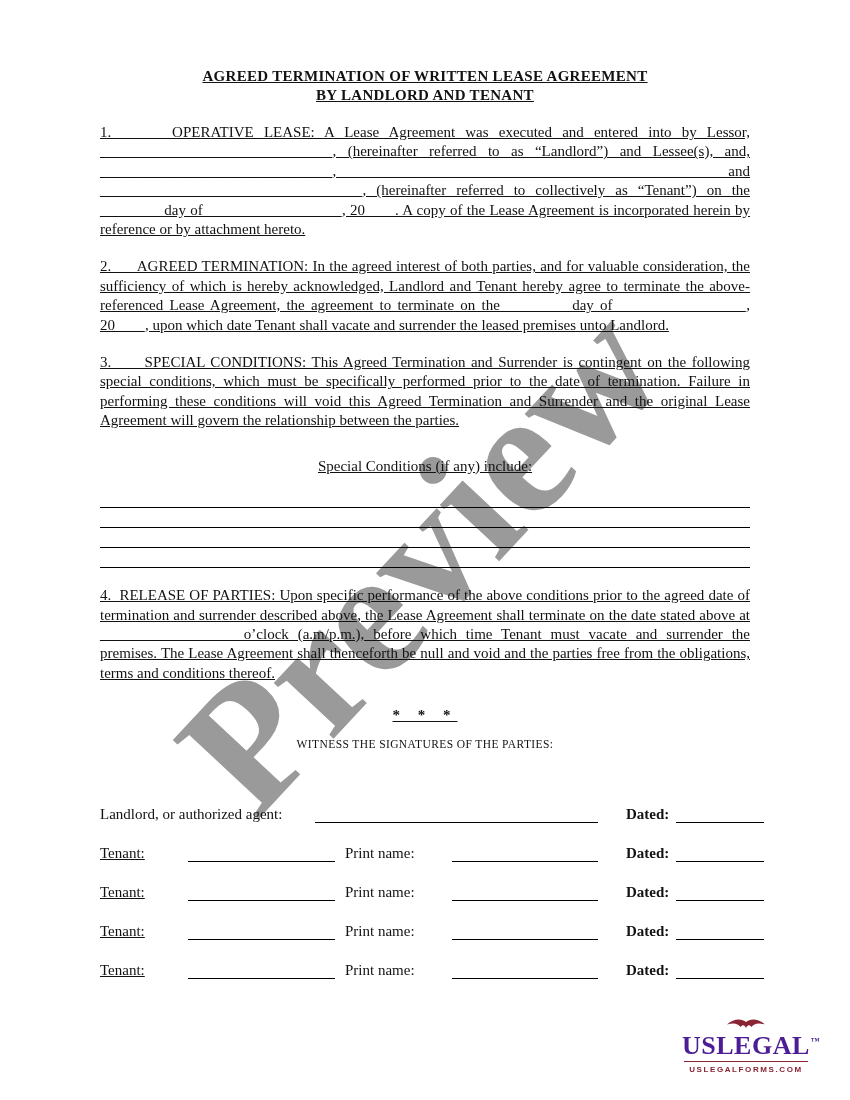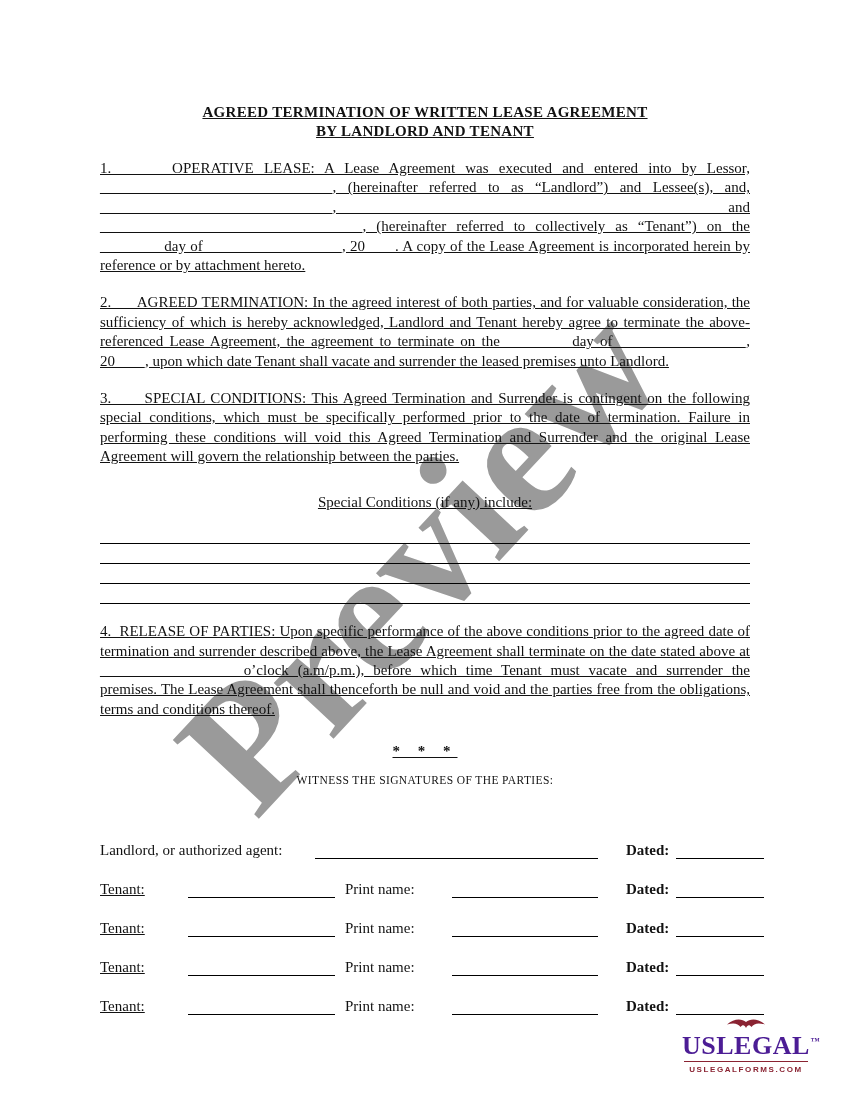--- a/index.html
+++ b/index.html
@@ -31,21 +31,21 @@
   }
 
   .doc {
     position: absolute;
     left: 100px; top: 0;
     width: 650px;
     z-index: 1;
   }
 
   .title {
-    margin-top: 103px;
+    margin-top: 67px;
     text-align: center;
     font-weight: bold;
     font-size: 15px;
     line-height: 19px;
     text-decoration: underline;
     letter-spacing: 0.3px;
   }
 
   .para {
     margin: 18px 0 0 0;

